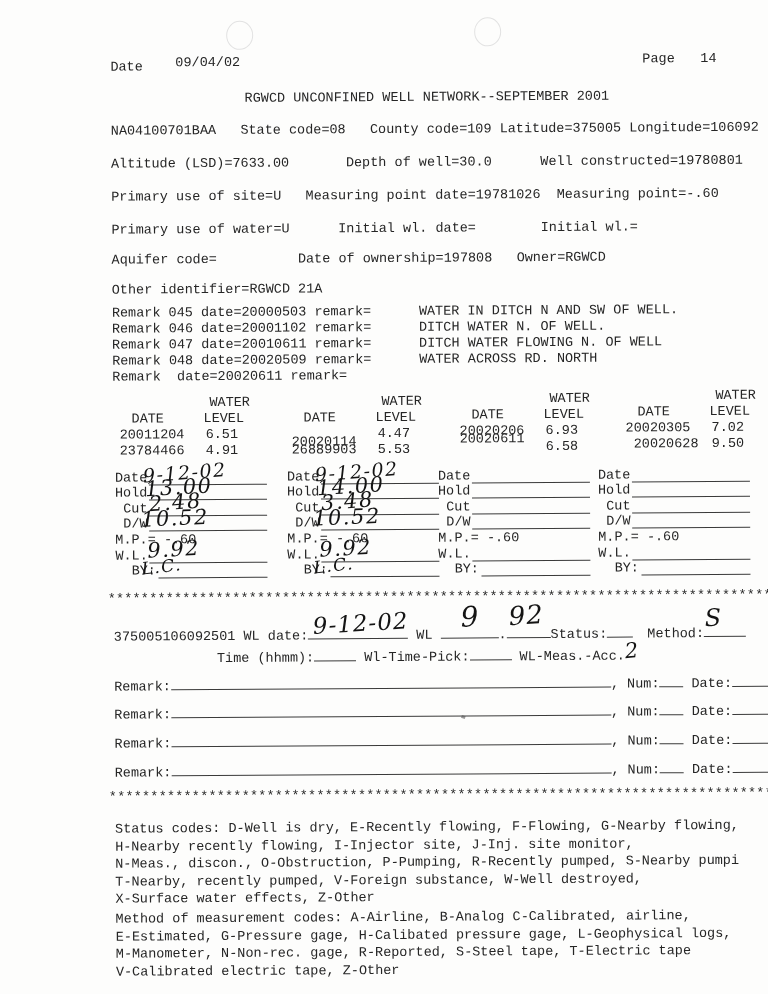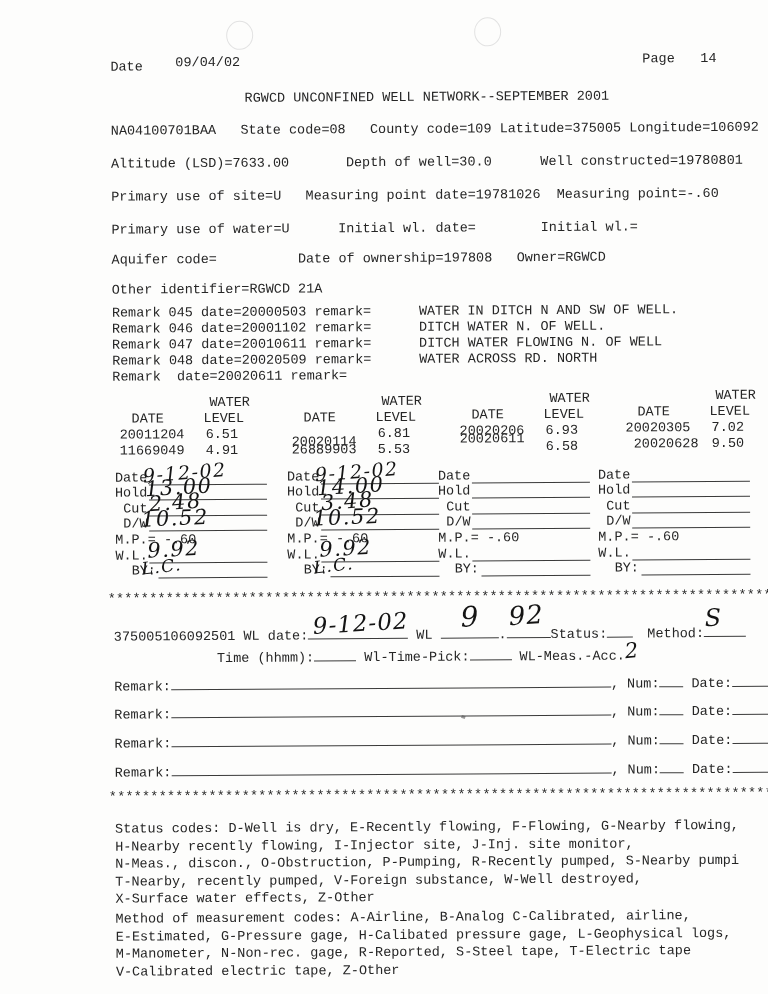--- a/index.html
+++ b/index.html
@@ -63,29 +63,29 @@
   <div class="line" style="left:113px;top:336px;"><span class="seg">Remark 047 date=20010611 remark=</span><span class="seg" style="position:absolute;left:307px;">DITCH WATER FLOWING N. OF WELL</span></div>
   <div class="line" style="left:113px;top:352px;"><span class="seg">Remark 048 date=20020509 remark=</span><span class="seg" style="position:absolute;left:307px;">WATER ACROSS RD. NORTH</span></div>
   <div class="line" style="left:113px;top:368px;"><span class="seg">Remark  date=20020611 remark=</span><span class="seg" style="position:absolute;left:307px;"></span></div>
 
   <div class="wlg" style="left:120px;top:394px;">
     <span style="left:90px;top:0;">WATER</span>
     <span style="left:12px;top:16px;">DATE</span>
     <span style="left:84px;top:16px;">LEVEL</span>
     <span style="left:0;top:32px;">20011204</span>
     <span style="left:86px;top:32px;">6.51</span>
-    <span style="left:0;top:48px;">11669049</span>
+    <span style="left:0;top:48px;">23784466</span>
     <span style="left:86px;top:48px;">4.91</span>
   </div>
   <div class="wlg" style="left:292px;top:394px;">
     <span style="left:90px;top:0;">WATER</span>
     <span style="left:12px;top:16px;">DATE</span>
     <span style="left:84px;top:16px;">LEVEL</span>
     <span style="left:0;top:40px;">20020114</span>
-    <span style="left:86px;top:32px;">6.81</span>
+    <span style="left:86px;top:32px;">4.47</span>
     <span style="left:0;top:48px;">26889903</span>
     <span style="left:86px;top:48px;">5.53</span>
   </div>
   <div class="wlg" style="left:460px;top:392px;">
     <span style="left:90px;top:0;">WATER</span>
     <span style="left:12px;top:16px;">DATE</span>
     <span style="left:84px;top:16px;">LEVEL</span>
     <span style="left:0;top:32px;font-family:Liberation Mono, monospace;">20020206</span>
     <span style="left:86px;top:32px;">6.93</span>
     <span style="left:0;top:40px;">20020611</span>

